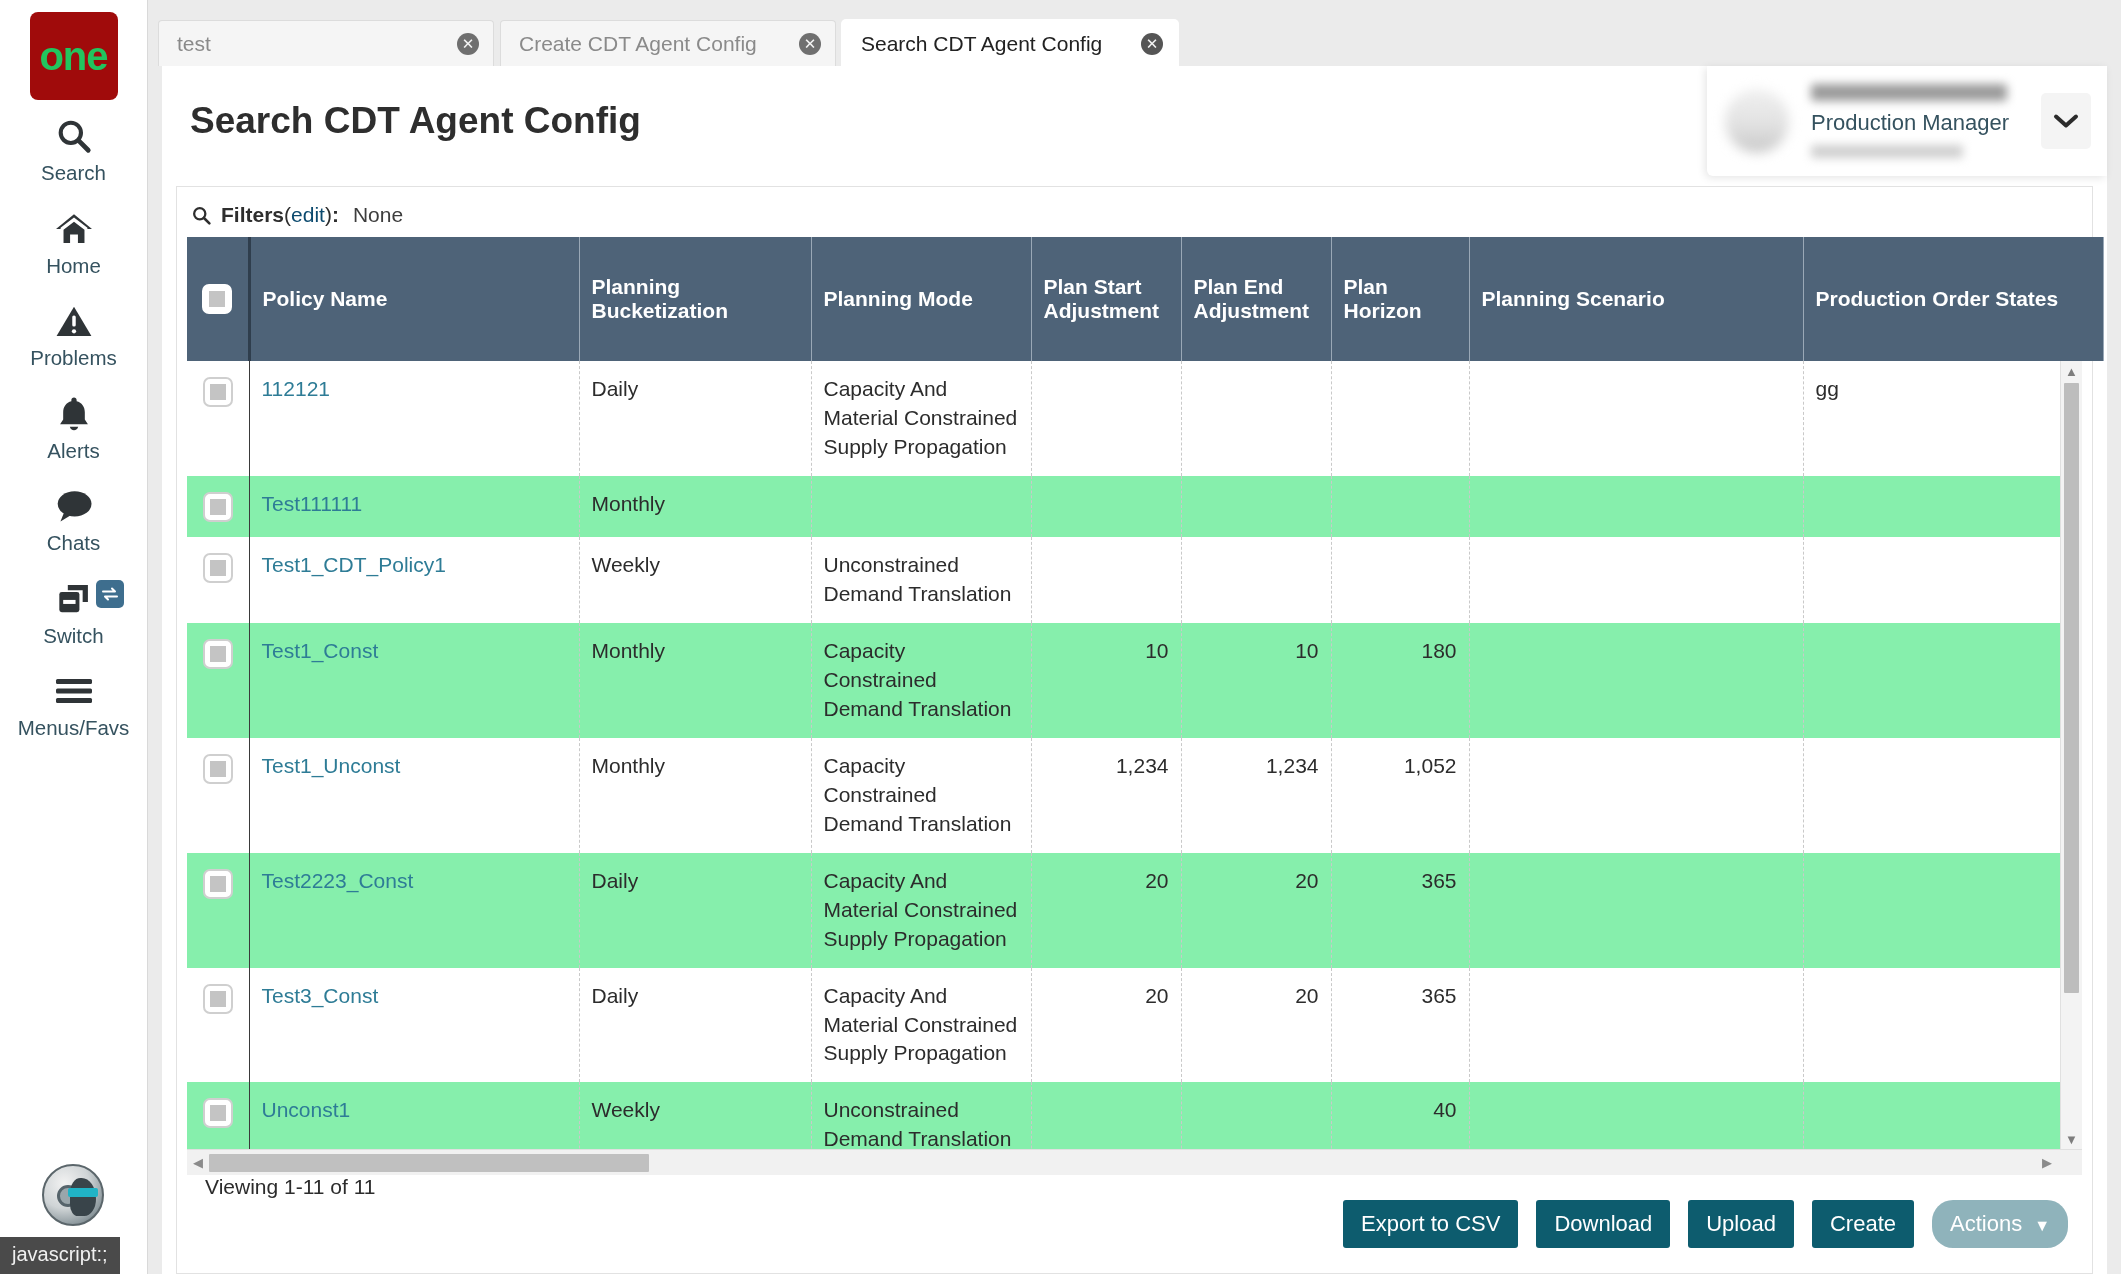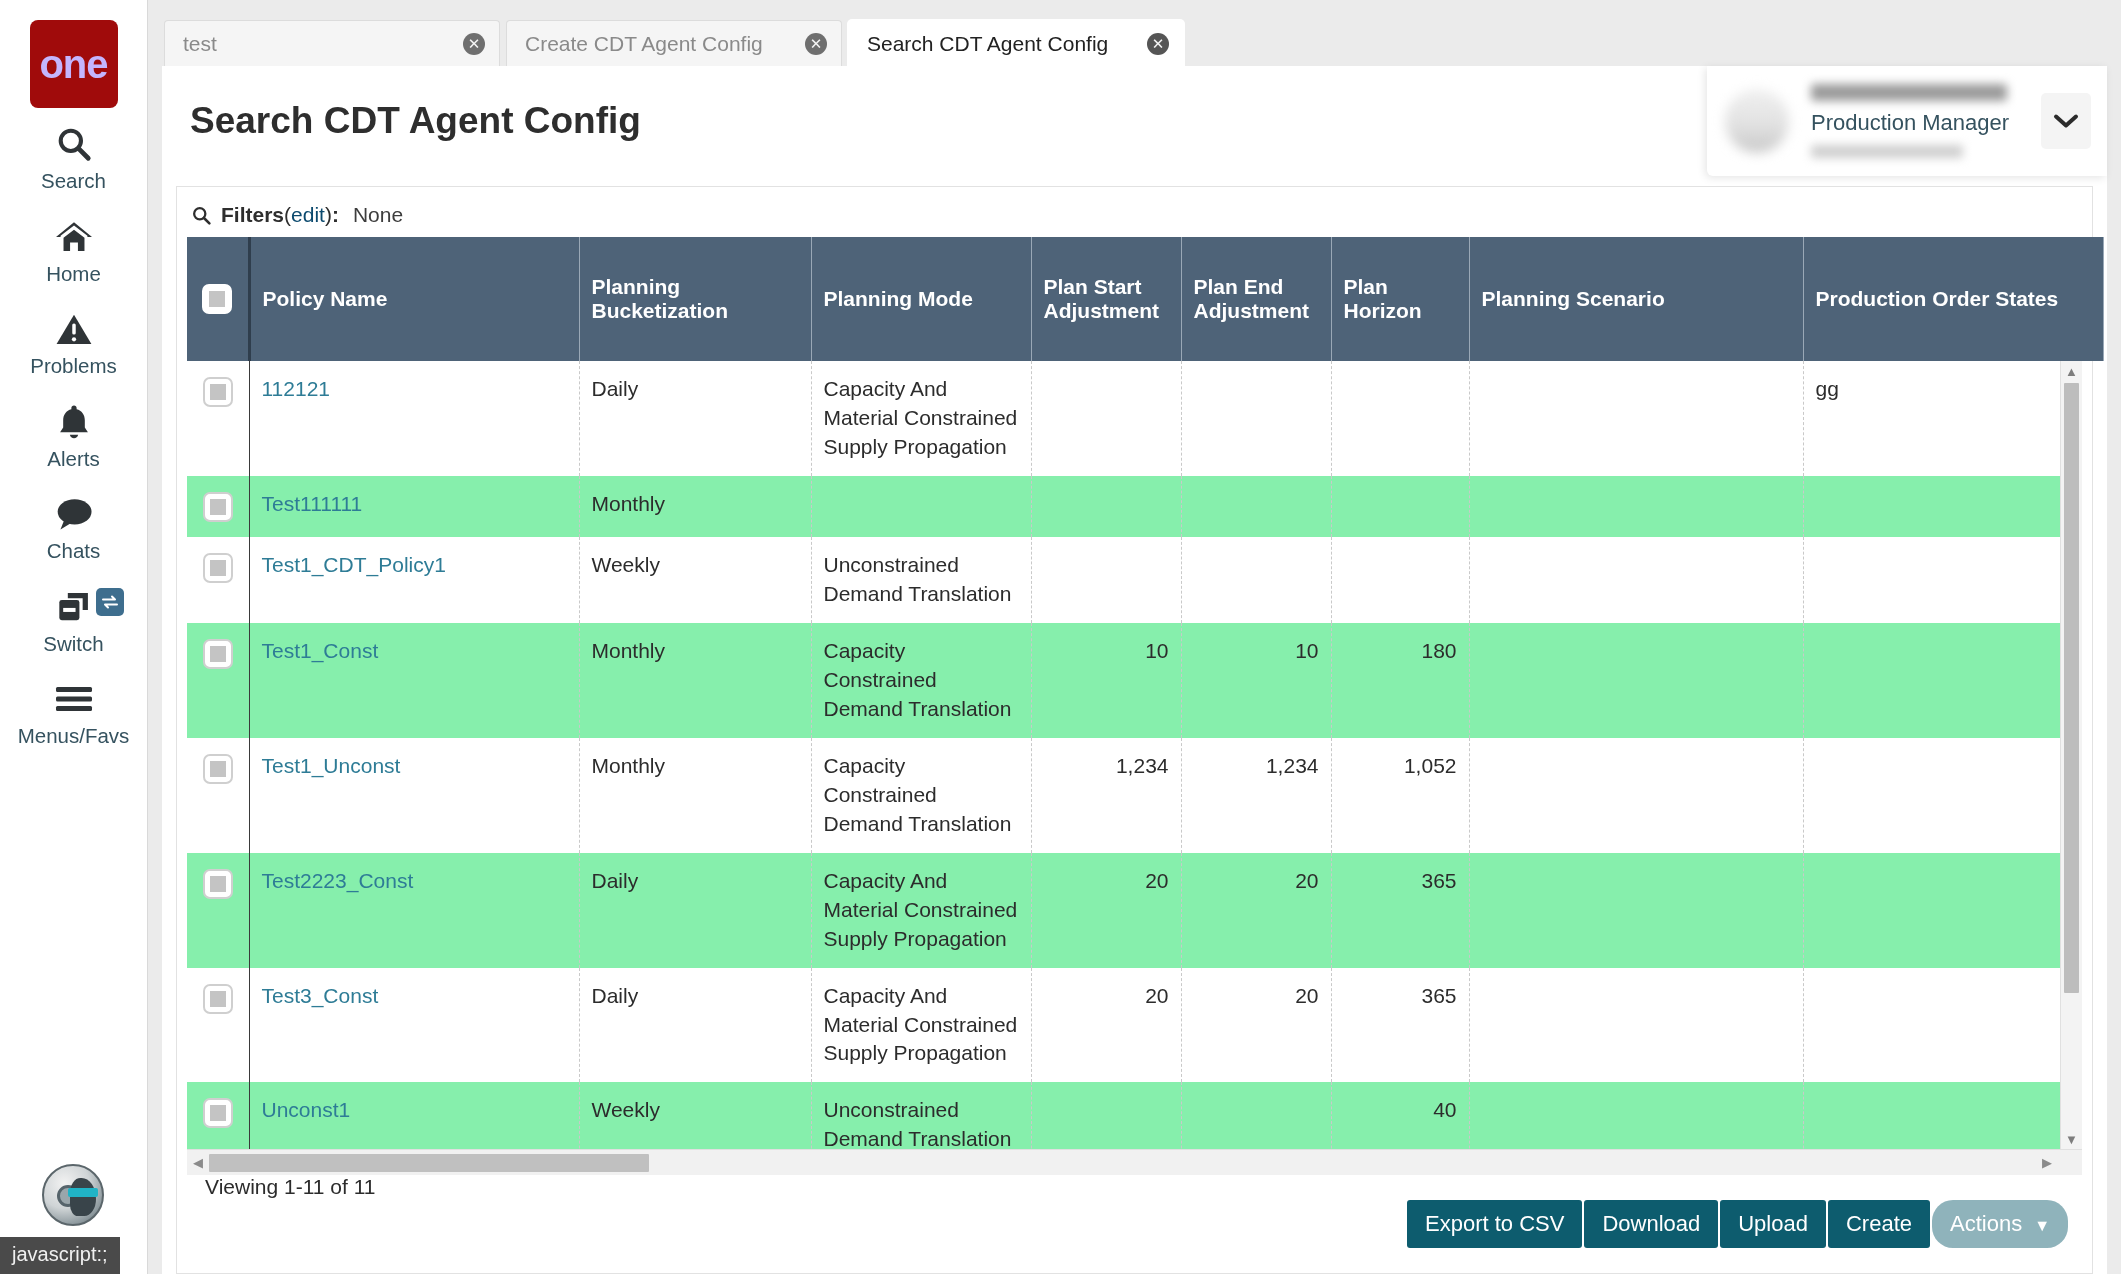--- a/index.html
+++ b/index.html
@@ -13,24 +13,24 @@
 
   
   .sidebar {
     width: 148px; height: 1274px;
     background: #ffffff;
     border-right: 1px solid #d9d9d9;
     display: flex; flex-direction: column; align-items: center;
     position: relative; flex: none;
   }
   .logo {
-    width: 88px; height: 88px; margin-top: 20px;
+    width: 88px; height: 88px; margin-top: 12px;
     background: #a00b0b; border-radius: 8px;
     display: flex; align-items: center; justify-content: center;
-    color: #c4b5fd; font-size: 40px; font-weight: 700; letter-spacing: -1px;
+    color: #22c55e; font-size: 40px; font-weight: 700; letter-spacing: -1px;
   }
   .nav-item {
     width: 148px; padding: 13px 0 8px 0;
     display: flex; flex-direction: column; align-items: center;
     cursor: pointer; position: relative;
   }
   .nav-item:nth-of-type(1) { margin-top: 26px; }
   .nav-icon {
     height: 46px; display: flex; align-items: center; justify-content: center;
     color: #2f3437;
@@ -74,21 +74,21 @@
   }
 
   
   .main {
     flex: 1; height: 1274px; position: relative;
     background: #ebebeb;
   }
 
   
   .tabbar {
-    height: 66px; padding: 20px 0 0 16px;
+    height: 66px; padding: 20px 0 0 10px;
     display: flex; align-items: flex-end; gap: 0;
     background: #ebebeb;
   }
   .tab {
     height: 46px; min-width: 336px; max-width: 336px;
     background: #f5f5f5;
     border: 1px solid #dcdcdc; border-bottom: none;
     border-radius: 4px 4px 0 0;
     margin-right: 6px;
     display: flex; align-items: center; justify-content: space-between;
@@ -267,21 +267,21 @@
     height: 18px; width: 440px; background: #c0c0c0; border-radius: 1px;
   }
   .hscroll .arr.right { position: absolute; right: 24px; }
 
   
   .footer {
     height: 98px; display: flex; 
     padding: 0 24px 0 28px; flex: none;
   }
   .viewing { font-size: 21px; color: #2c2c2c; }
-  .footer-btns { margin-left: auto; display: flex; gap: 2px; align-items: center; }
+  .footer-btns { margin-left: auto; display: flex; gap: 18px; align-items: center; }
   .btn {
     background: #0d5c6e; color: #ffffff;
     font-size: 22px; border: none; border-radius: 3px;
     padding: 11px 18px; cursor: pointer;
     font-family: "Liberation Sans", sans-serif;
   }
   .btn.muted { background: #8fb3bb; border-radius: 21px; }
   .btn.muted .caret { margin-left: 12px; font-size: 16px; }
 </style>
 </head>

